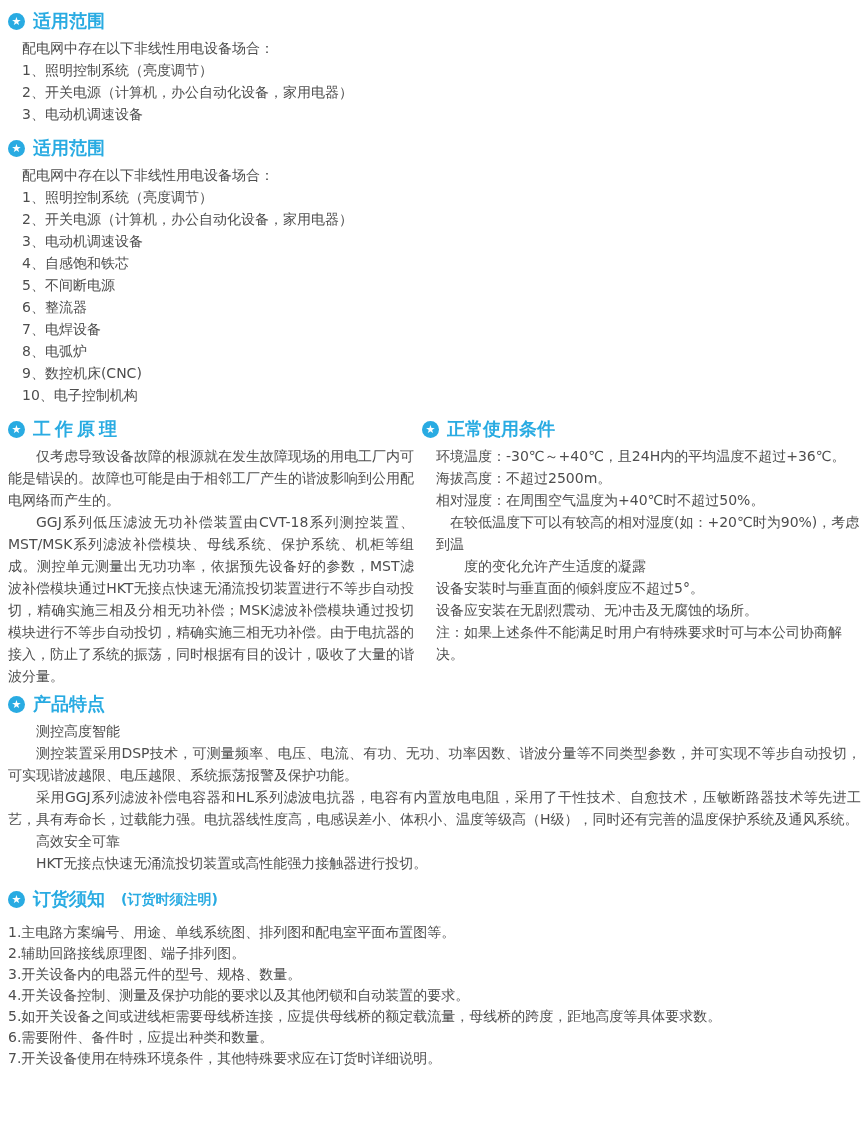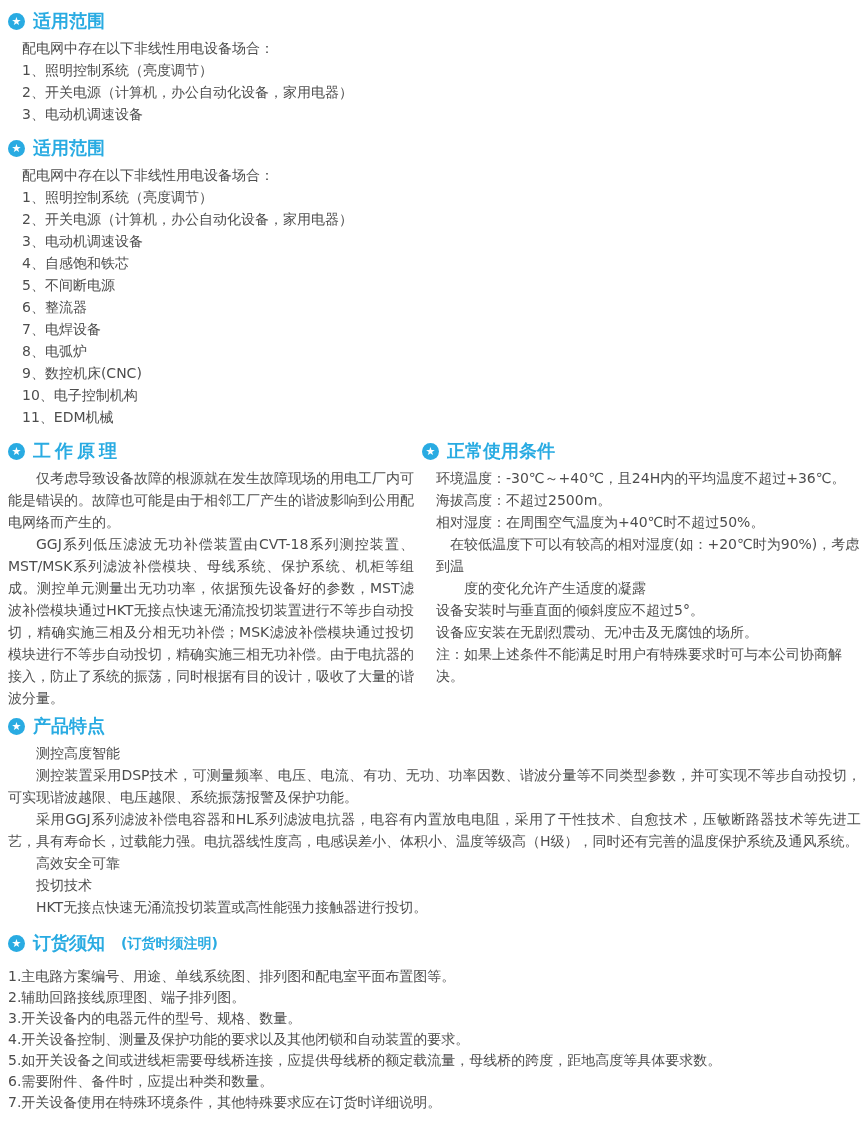--- a/index.html
+++ b/index.html
@@ -72,21 +72,20 @@
         <div class="line">1、照明控制系统（亮度调节）</div>
         <div class="line">2、开关电源（计算机，办公自动化设备，家用电器）</div>
         <div class="line">3、电动机调速设备</div>
         <div class="line">4、自感饱和铁芯</div>
         <div class="line">5、不间断电源</div>
         <div class="line">6、整流器</div>
         <div class="line">7、电焊设备</div>
         <div class="line">8、电弧炉</div>
         <div class="line">9、数控机床(CNC)</div>
         <div class="line">10、电子控制机构</div>
-        <div class="line">11、EDM机械</div>
       </div>
   </section>
 
   <div class="cols">
     <section class="col-left">
       <div class="heading">
         <span class="star">★</span>
         <span class="htext spread">工作原理</span>
       </div>
       <div>
@@ -116,21 +115,20 @@
   <section class="sec sec-features">
     <div class="heading">
       <span class="star">★</span>
       <span class="htext">产品特点</span>
     </div>
     <div>
         <p class="par">测控高度智能</p>
         <p class="par">测控装置采用DSP技术，可测量频率、电压、电流、有功、无功、功率因数、谐波分量等不同类型参数，并可实现不等步自动投切，可实现谐波越限、电压越限、系统振荡报警及保护功能。</p>
         <p class="par">采用GGJ系列滤波补偿电容器和HL系列滤波电抗器，电容有内置放电电阻，采用了干性技术、自愈技术，压敏断路器技术等先进工艺，具有寿命长，过载能力强。电抗器线性度高，电感误差小、体积小、温度等级高（H级），同时还有完善的温度保护系统及通风系统。</p>
         <p class="par">高效安全可靠</p>
-        <p class="par">投切技术</p>
         <p class="par">HKT无接点快速无涌流投切装置或高性能强力接触器进行投切。</p>
       </div>
   </section>
 
   <section class="sec sec-ordering">
     <div class="heading">
       <span class="star">★</span>
       <span class="htext">订货须知</span>
       <span class="hsub">(订货时须注明)</span>
     </div>

